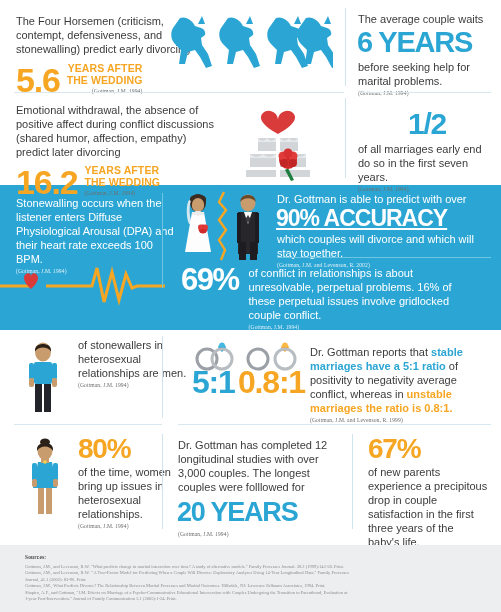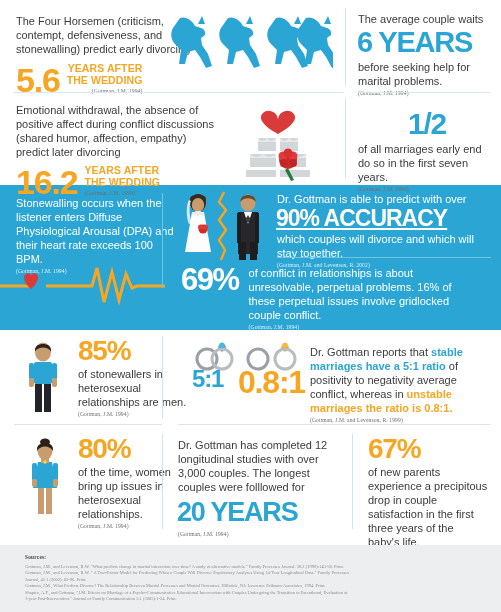--- a/index.html
+++ b/index.html
@@ -253,36 +253,35 @@
       <rect x="7" y="23" width="5" height="17" rx="2" fill="#2ba6d4"></rect>
       <rect x="30" y="23" width="5" height="17" rx="2" fill="#2ba6d4"></rect>
       <rect x="7" y="38" width="5" height="9" rx="2" fill="#c99c6e"></rect>
       <rect x="30" y="38" width="5" height="9" rx="2" fill="#c99c6e"></rect>
       <rect x="13" y="44" width="7" height="28" fill="#23232a"></rect>
       <rect x="22" y="44" width="7" height="28" fill="#23232a"></rect>
     </svg>
   </div>
 
   <div class="cell" style="left:78px; top:338px; width:115px;">
-    <div class="bignum orange" style="font-size:28px; margin-bottom:3px;">85%</div>
     <div class="body-text">of stonewallers in heterosexual relationships are men.</div>
     <div class="cite">(Gottman, J.M. 1994)</div>
   </div>
 
   <div class="vrule" style="left:162px; top:336px; height:82px;"></div>
 
   <div class="cell" style="left:192px; top:338px;">
     <svg width="56" height="34" viewBox="0 0 56 34">
       <path d="M30 4 L26 10 L30 14 L34 10 Z" fill="#2ba6d4"></path>
       <path d="M26 9 L34 9 L32 5 L28 5 Z" fill="#43b8e0"></path>
       <circle cx="15" cy="21" r="10" fill="none" stroke="#9aa0a6" stroke-width="3"></circle>
       <circle cx="30" cy="21" r="10" fill="none" stroke="#b8bdc2" stroke-width="3"></circle>
     </svg>
   </div>
-  <div class="bignum blue cell" style="left:192px; top:368px; font-size:24px;">5:1</div>
+  <div class="bignum blue cell" style="left:192px; top:368px; font-size:32px;">5:1</div>
 
   <div class="cell" style="left:243px; top:338px;">
     <svg width="62" height="34" viewBox="0 0 62 34">
       <path d="M42 4 L38 10 L42 14 L46 10 Z" fill="#f6a623"></path>
       <path d="M38 9 L46 9 L44 5 L40 5 Z" fill="#fab944"></path>
       <circle cx="15" cy="21" r="10" fill="none" stroke="#9aa0a6" stroke-width="3"></circle>
       <circle cx="42" cy="21" r="10" fill="none" stroke="#b8bdc2" stroke-width="3"></circle>
     </svg>
   </div>
   <div class="bignum orange cell" style="left:238px; top:368px; font-size:32px;">0.8:1</div>

